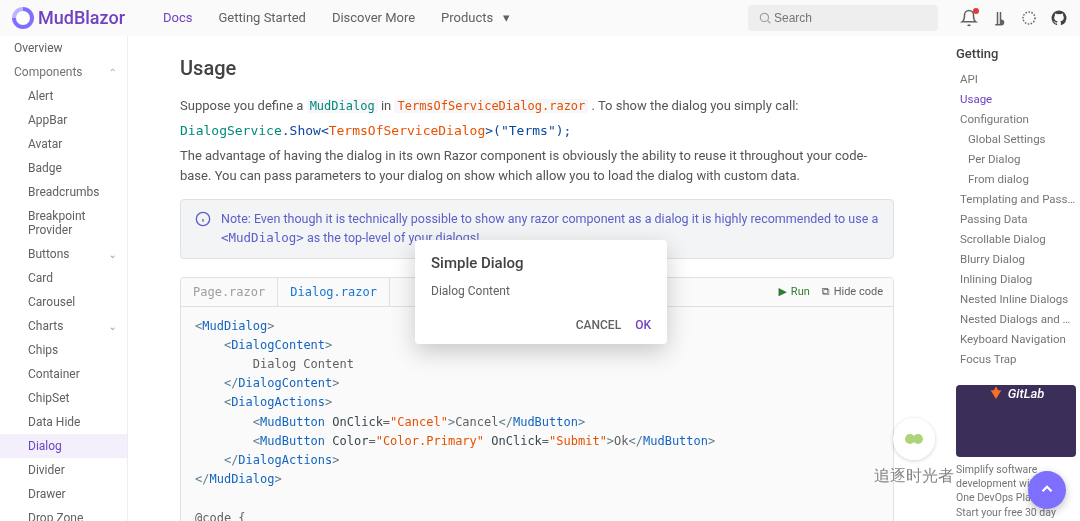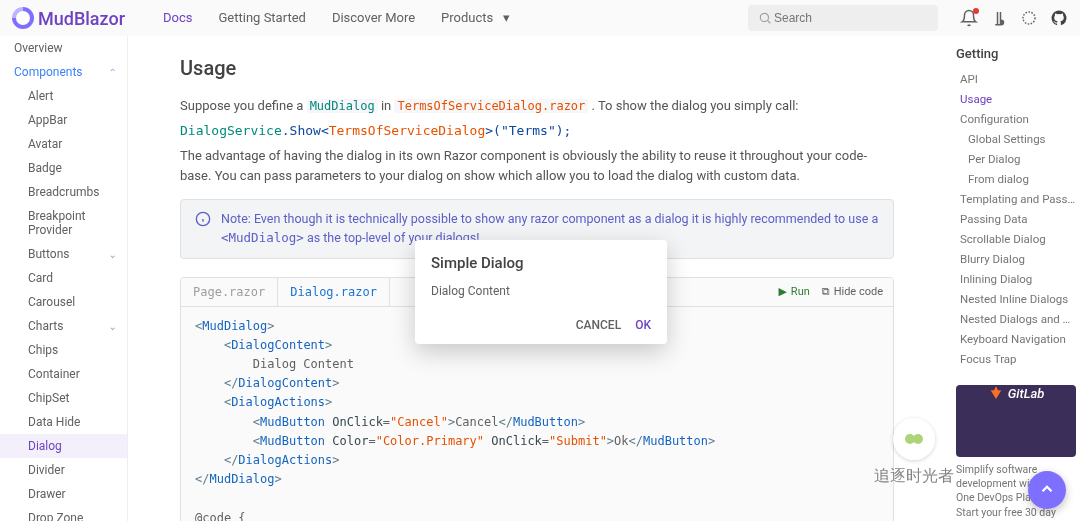--- a/index.html
+++ b/index.html
@@ -1,39 +1,39 @@
 <!DOCTYPE html>
 <html><head>
 <meta charset="utf-8">
 <style>
   * { box-sizing: border-box; margin: 0; padding: 0; }
   body { font-family: -apple-system, BlinkMacSystemFont, "Segoe UI", Roboto, sans-serif; font-size: 13px; color: #424242; background: #fff; width:1080px; height:521px; overflow:hidden; position:relative;}
   .header { height:36px; display:flex; align-items:center; padding:0 12px; border-bottom:1px solid rgba(0,0,0,0); gap:8px; background:#fafafa; }
-  .logo { display:flex; align-items:flex-end; gap:4px; color:#6f42c1; font-weight:500; font-size:18px;}
+  .logo { display:flex; align-items:center; gap:4px; color:#6f42c1; font-weight:500; font-size:18px;}
   .logo-icon { width:22px; height:22px; border-radius:50%; background: conic-gradient(#7e6fff 0deg 270deg, #bcb4ff 270deg 360deg); position:relative; }
   .logo-icon::after { content:""; position:absolute; inset:4px; background:#fff; border-radius:50%; }
   .nav { display:flex; gap:14px; margin-left:24px; font-size:13px; color:#616161;}
   .nav-item { cursor:pointer; padding:4px 6px; display:flex; align-items:center; gap:4px;}
   .nav-item.active { color:#6f42c1; }
   .search { margin-left:auto; display:flex; align-items:center; background:#eeeeee; border-radius:4px; padding:2px 8px; width:190px; height:26px; color:#9e9e9e;}
   .search input { border:none; background:transparent; outline:none; font-size:12px; flex:1; color:#424242;}
   .header-icons { display:flex; gap:12px; margin-left:14px; color:#616161; align-items:center;}
   .icon { width:18px; height:18px; display:inline-flex; align-items:center; justify-content:center;}
   .bell-wrap { position:relative;}
   .bell-dot { position:absolute; top:-1px; right:-1px; width:6px; height:6px; background:#e53935; border-radius:50%;}
 
   .layout { display:flex; height:485px;}
   .sidebar { width:128px; border-right:1px solid #eee; overflow-y:auto; font-size:12px; position:relative;}
   .sidebar::-webkit-scrollbar{width:6px;}
   .sidebar::-webkit-scrollbar-thumb{background:#ccc;border-radius:3px;}
   .side-item { padding:5px 10px 5px 14px; color:#616161; cursor:pointer; display:flex; justify-content:space-between; align-items:center;}
   .side-item.top { padding-left:14px; font-weight:400;}
   .side-item.sub { padding-left:28px;}
   .side-item.selected { color:#6f42c1; background:#f3f0fb;}
-  .side-item.expand { color:#3b82f6;}
+  .side-item.expand { color:#737373;}
   .chev { font-size:10px; opacity:.6;}
 
   .main { flex:1; padding:20px 52px 10px 52px; overflow-y:auto; position:relative; background:#fff;}
   .main h2 { font-size:20px; font-weight:500; margin-bottom:16px; color:#424242;}
   .para { font-size:13px; line-height:1.6; color:#555; margin-bottom:4px;}
   .code-inline { font-family: Consolas, monospace; background:#f7f7f9; padding:0 3px; border-radius:2px; font-size:12px;}
   .c-blue { color:#0d47a1;} .c-orange{color:#e65100;} .c-teal{color:#00897b;}
 
   .info-box { display:flex; gap:10px; background:#f3f4f6; border:1px solid #e0e0e0; border-radius:4px; padding:10px 14px; margin:12px 0 18px 0; font-size:12.5px; color:#5b5fc7;}
   .info-box .msg { color:#5b5fc7; line-height:1.5;}

